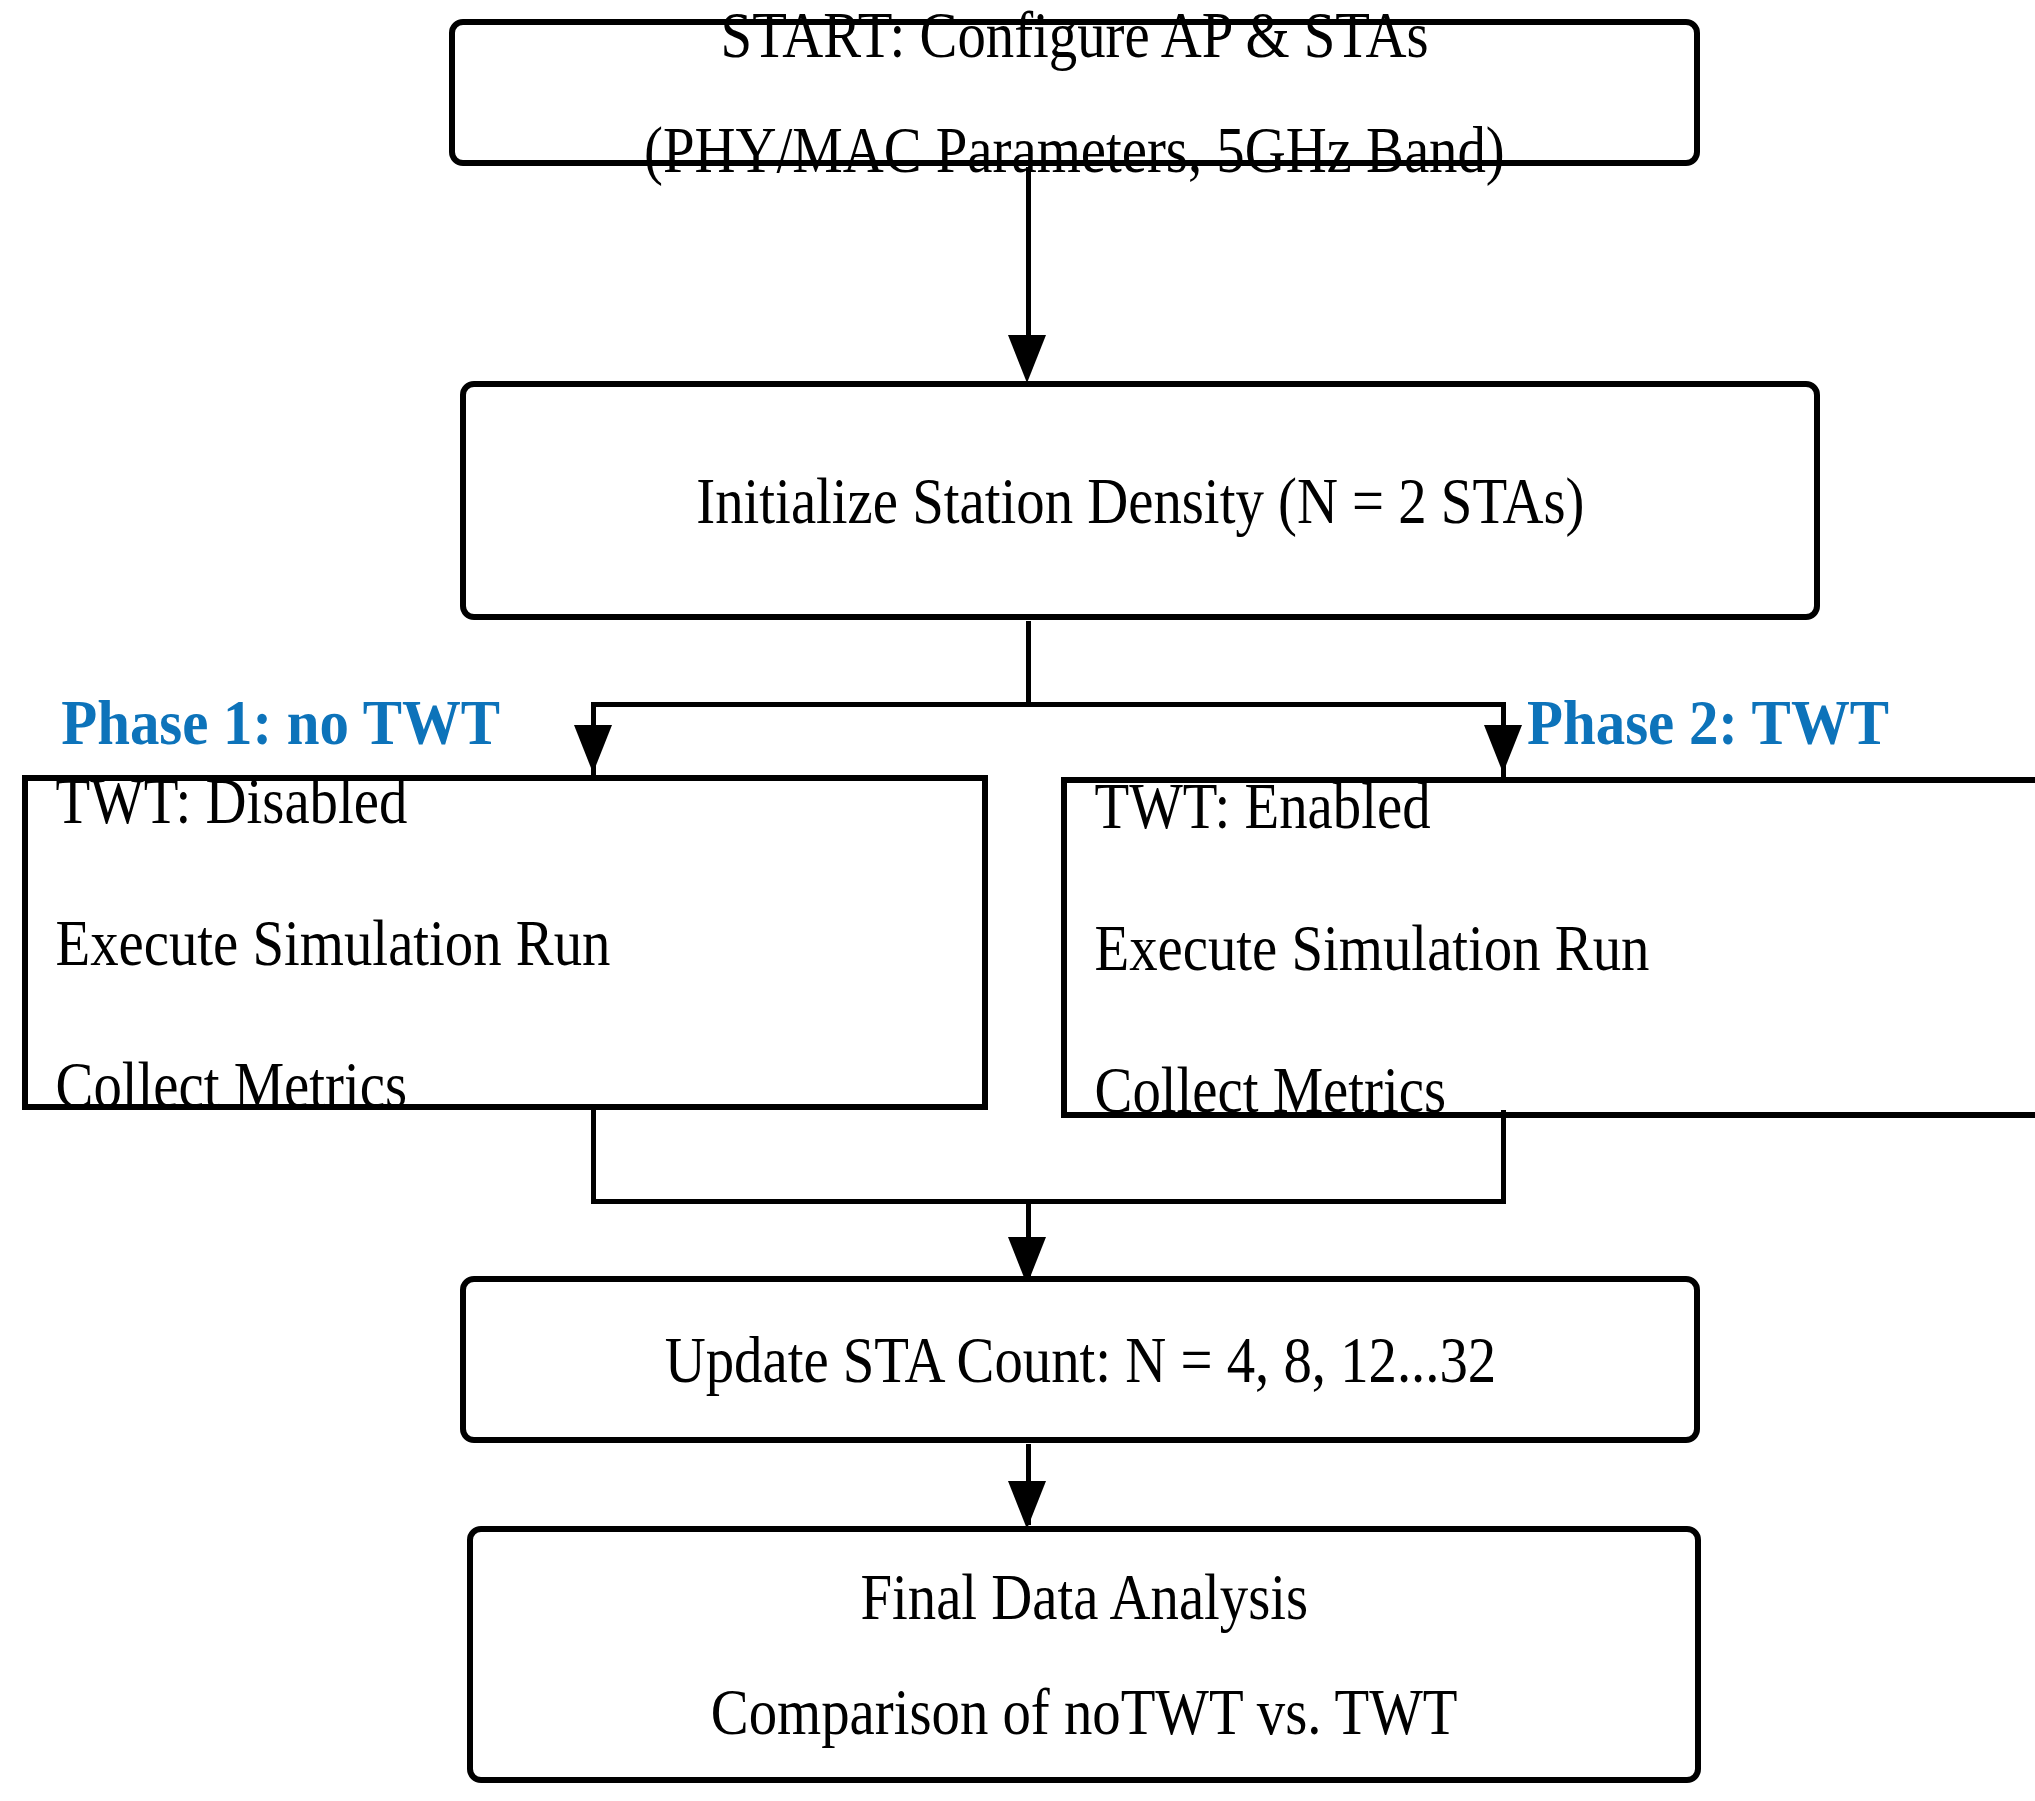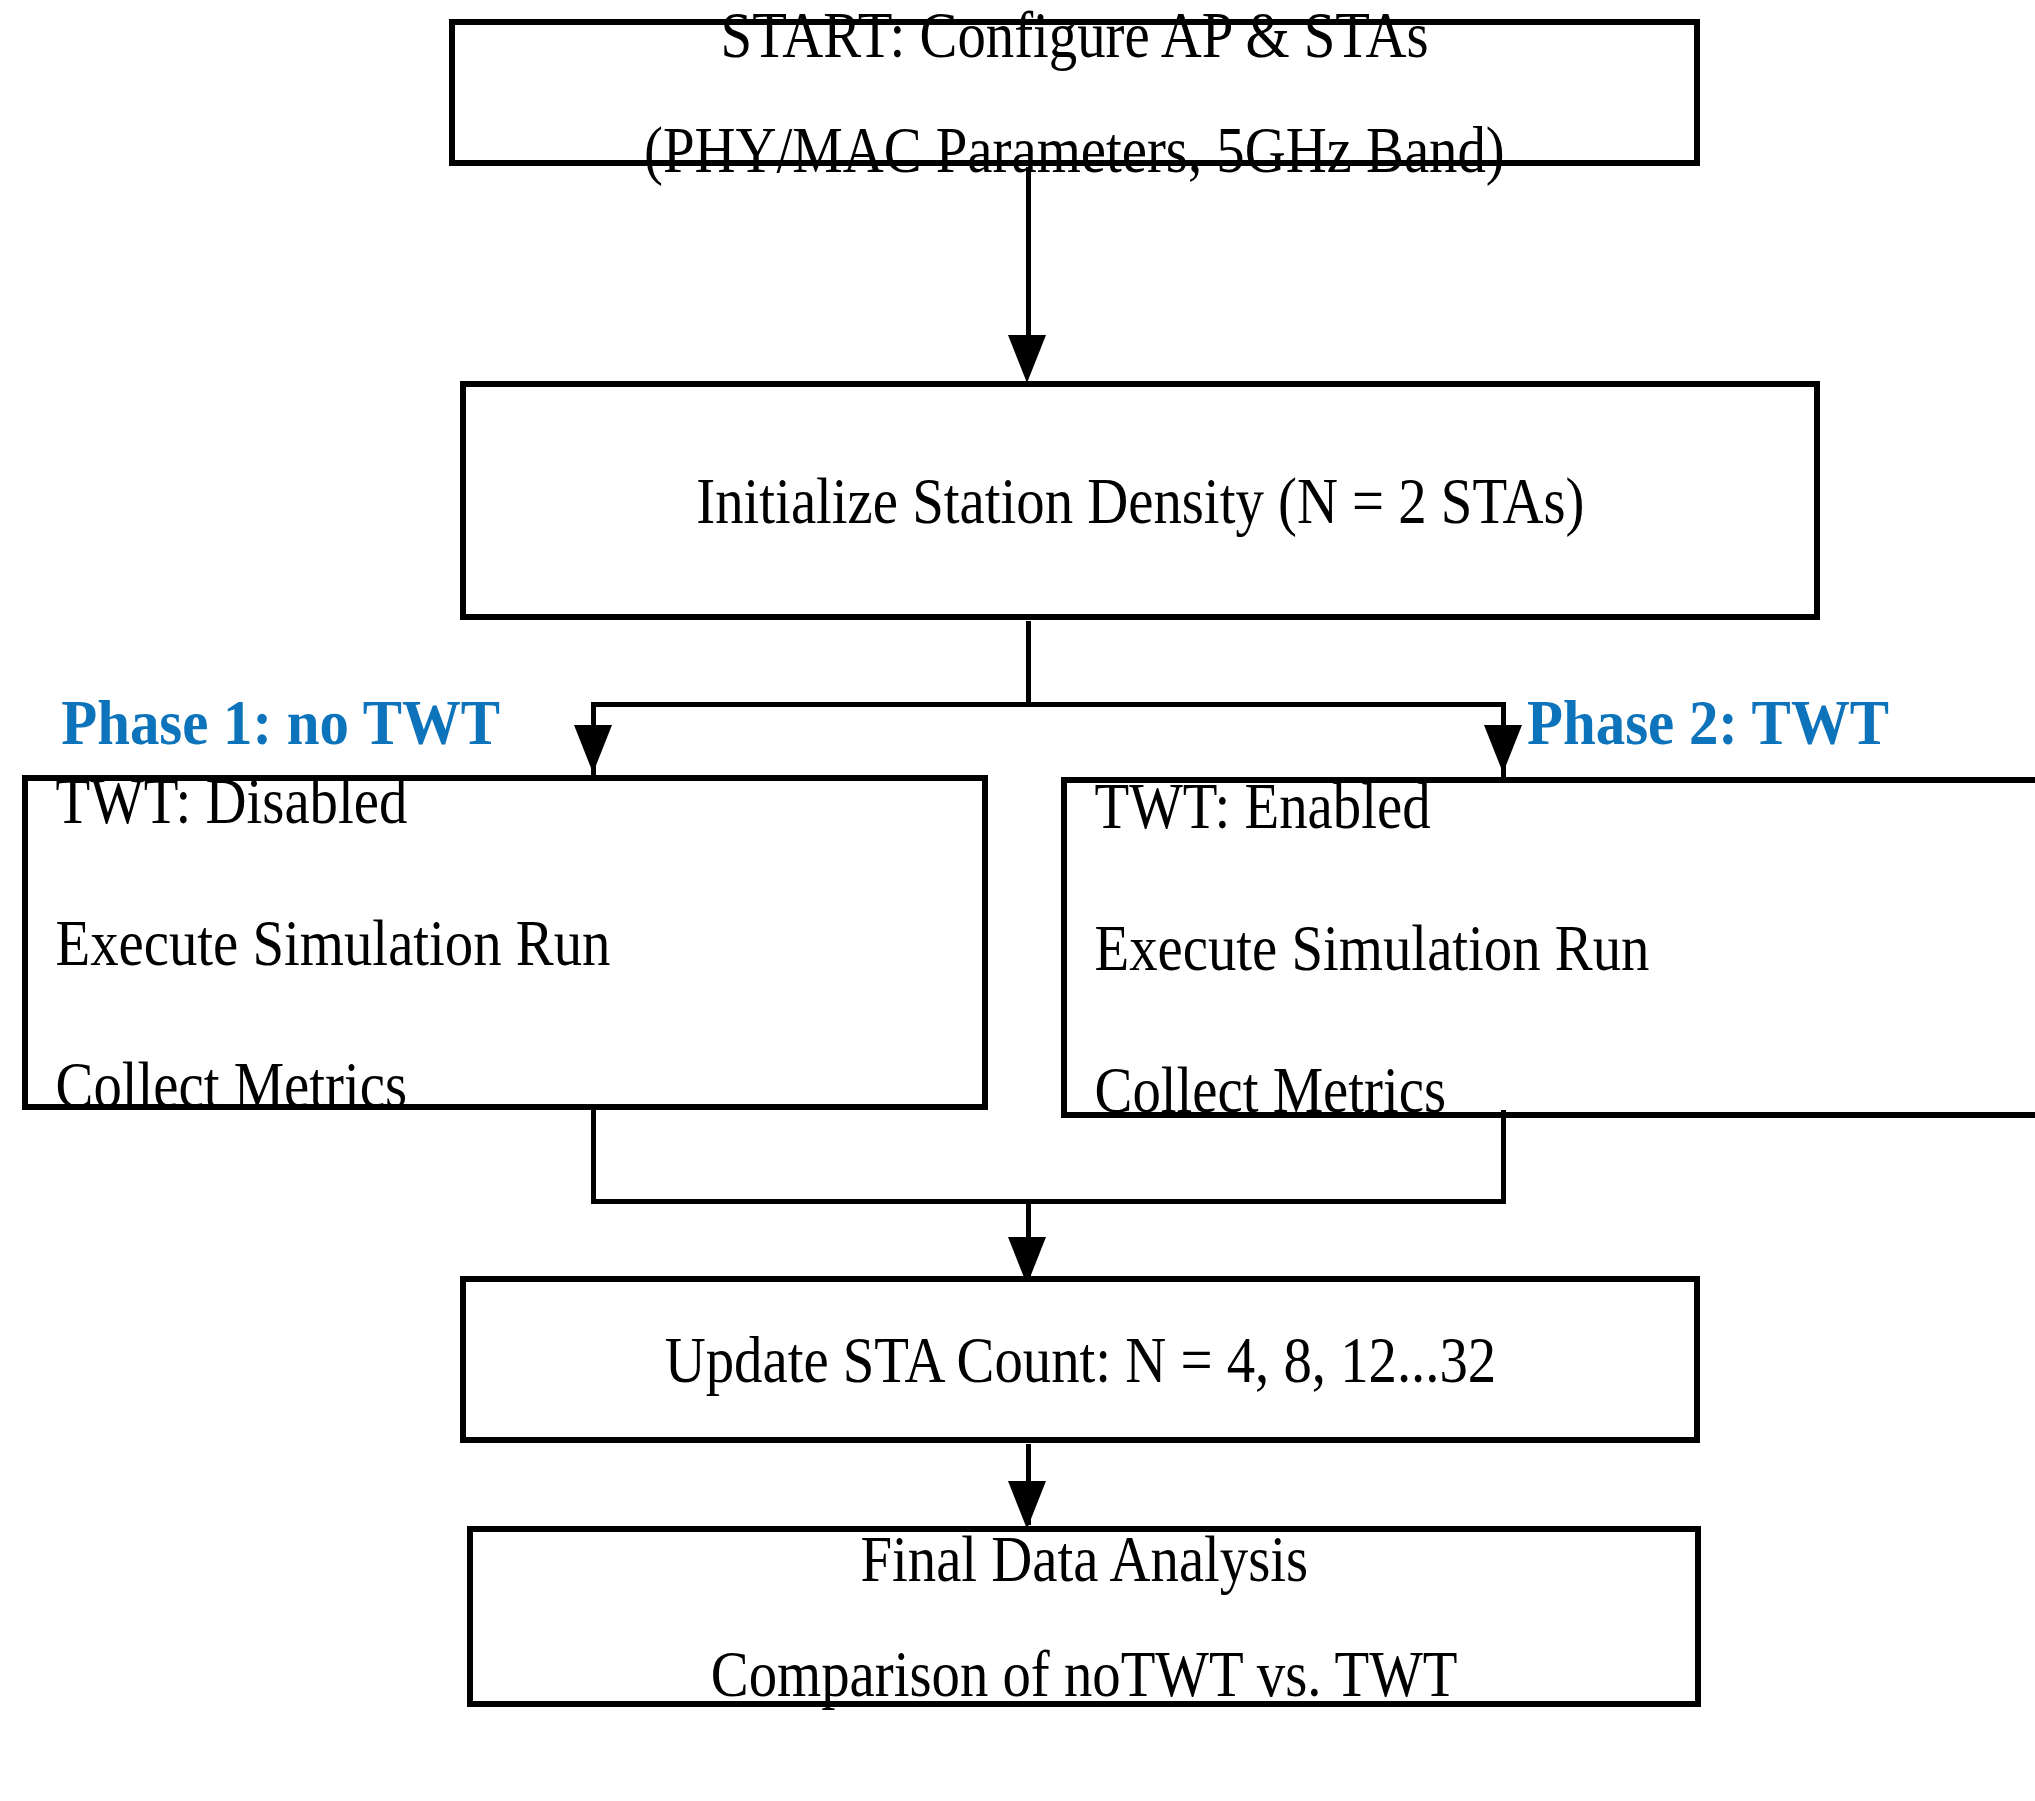--- a/index.html
+++ b/index.html
@@ -17,21 +17,21 @@
   }
   .node {
     position: absolute;
     box-sizing: border-box;
     background: #ffffff;
     border: 6.1px solid #000000;
     display: flex;
     flex-direction: column;
     justify-content: center;
   }
-  .node.center { align-items: center; }
+  .node.center { align-items: center; border-radius: 14px; }
   .node.left-align { align-items: flex-start; gap: 30px; }
   .node .line {
     color: #000000;
     font-size: 66px;
     line-height: 1.0;
     white-space: nowrap;
     transform: scaleX(0.86);
     transform-origin: center center;
   }
   .node.left-align .line {
@@ -117,19 +117,19 @@
   <div class="vline" style="left:1026px; top:1199px; height:91px;"></div>
   <div class="arrow" style="left:1008px; top:1237px;"></div>
 
   <div class="node center" style="left:460px; top:1276px; width:1240px; height:167px;justify-content:center;">
     <div class="line">Update STA Count: N = 4, 8, 12...32</div>
   </div>
 
   <div class="vline" style="left:1026px; top:1444px; height:81px;"></div>
   <div class="arrow" style="left:1008px; top:1481px;"></div>
 
-  <div class="node center" style="left:467px; top:1526px; width:1234px; height:181px;">
+  <div class="node center" style="left:467px; top:1526px; width:1234px; height:257px;">
     <div class="line">Final Data Analysis</div>
     <div class="line">Comparison of noTWT vs. TWT</div>
   </div>
 
 </div>
 
 
 </body></html>

